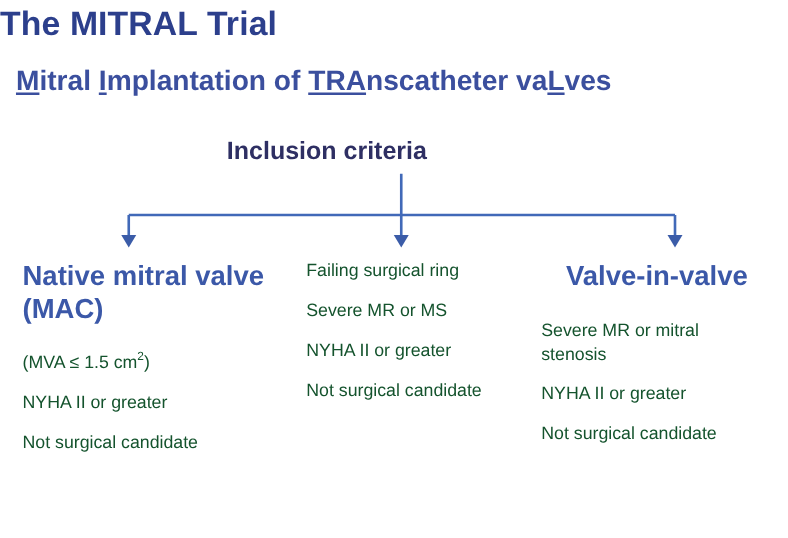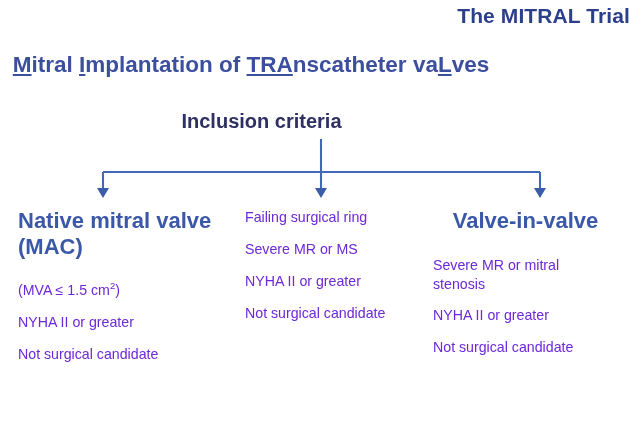--- a/index.html
+++ b/index.html
@@ -14,22 +14,22 @@
     overflow: hidden;
     position: relative;
   }
 
   
   .title-main {
     position: absolute;
     top: 4px;
     left: 0;
     width: 630px;
-    text-align: right;
-    font-size: 21px;
+    text-align: left;
+    font-size: 27px;
     font-weight: bold;
     color: #2c3f8c;
     letter-spacing: 0.1px;
     white-space: nowrap;
   }
   .title-sub {
     position: absolute;
     top: 52px;
     left: 0;
     width: 502px;
@@ -75,21 +75,21 @@
   .col-head {
     font-size: 22px;
     font-weight: bold;
     color: #3b58a8;
     line-height: 1.17;
     margin: 0 0 22px 0;
     white-space: pre-line;
   }
   .col-body {
     font-size: 14.2px;
-    color: #6d28d9;
+    color: #14532d;
     line-height: 1.0;
   }
   .col-body .item {
     margin-bottom: 13px;
     white-space: pre-line;
     line-height: 1.33;
   }
 
   #col-1 { left: 18px;  width: 215px; }
   #col-2 { left: 245px; width: 190px; }

